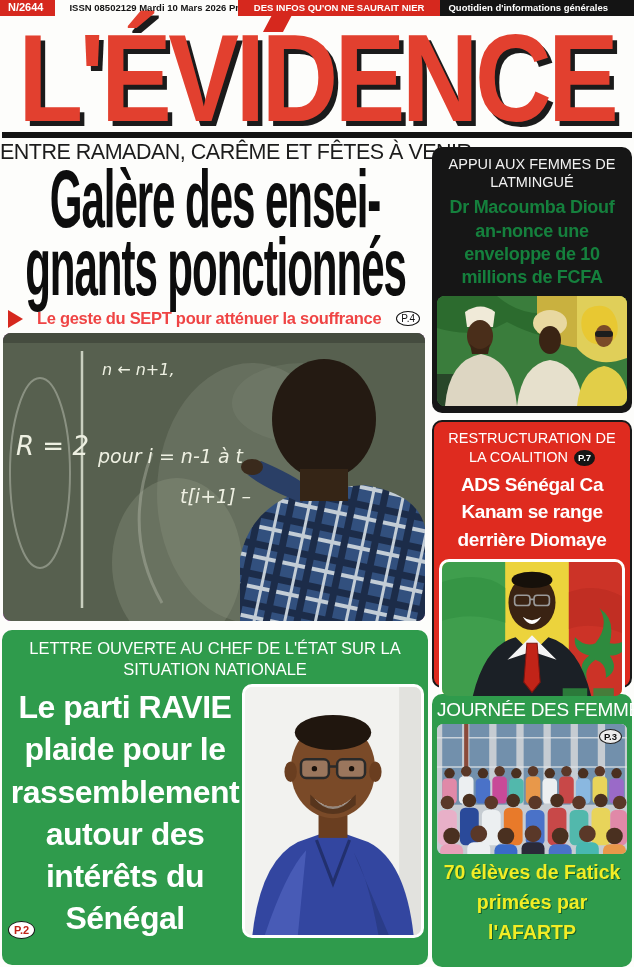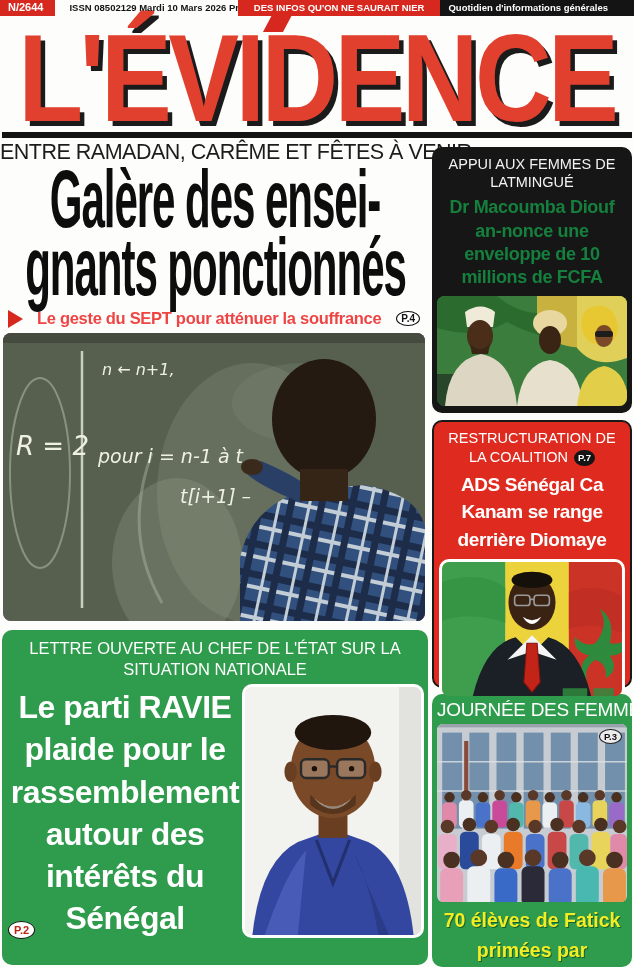--- a/index.html
+++ b/index.html
@@ -35,21 +35,21 @@
           letter-spacing:-0.5px;white-space:nowrap;}
   .headline-line{display:flex;justify-content:center;height:68px;}
   .headline-line span{display:inline-block;font-size:78px;line-height:66px;font-weight:bold;
           color:#0d0d0d;letter-spacing:-2px;white-space:nowrap;
           transform:scale(0.54,1.04);transform-origin:50% 20%;}
   .subrow{display:flex;align-items:center;margin:8px 10px 0 8px;}
   .arrow{width:0;height:0;border-left:15px solid #d6281e;border-top:9px solid transparent;
          border-bottom:9px solid transparent;}
   .subtext{font-size:16.5px;font-weight:bold;color:#ef4444;margin-left:14px;flex:1;
            letter-spacing:-0.3px;white-space:nowrap;}
-  .pbadge{border:1.7px solid #111;border-radius:50%;font-size:10px;font-weight:bold;color:#111;
+  .pbadge{border:1.7px solid #111;border-radius:50%;font-size:10px;font-weight:normal;color:#111;
           padding:1px 4px;background:#fff;}
   .main-photo{margin:5px 5px 0 3px;height:288px;border-radius:8px;overflow:hidden;background:#d946ef;}
   .main-photo svg{display:block;width:100%;height:100%;}
 
   
   .ravie-box{position:absolute;left:2px;top:497px;width:426px;height:335px;background:#2f9b4c;
              border-radius:10px;box-sizing:border-box;padding:5px 0;}
   .ravie-kicker{color:#fff;font-size:16.5px;text-align:center;line-height:1.28;padding:3px 14px 2px;}
   .ravie-body{position:relative;height:262px;}
   .ravie-headline{position:absolute;left:0;top:4px;width:246px;color:#fff;font-weight:bold;
@@ -76,21 +76,21 @@
   .rb-headline{color:#fff;font-size:19px;font-weight:bold;text-align:center;line-height:1.45;
                margin:4px 0 6px;letter-spacing:-0.4px;}
   .rb-photo{height:140px;border:3px solid #fff;border-radius:10px;overflow:hidden;background:#ecd33c;
             box-sizing:border-box;}
   .rb-photo svg{display:block;width:100%;height:100%;}
 
   .green-box{margin-top:6px;background:#2f9b4c;border-radius:10px;padding:3px 5px 4px;
              box-sizing:border-box;height:273px;}
   .gb-kicker{color:#fff;font-size:19px;text-align:center;padding:2px 0 3px;letter-spacing:-0.3px;
              white-space:nowrap;}
-  .gb-photo{position:relative;height:178px;border-radius:6px;overflow:hidden;background:#c6ccd2;}
+  .gb-photo{position:relative;height:130px;border-radius:6px;overflow:hidden;background:#c6ccd2;}
   .gb-photo svg{display:block;width:100%;height:100%;}
   .p3-badge{position:absolute;top:5px;right:5px;background:#ececec;color:#111;border:1.3px solid #222;
             border-radius:50%;font-size:9.5px;font-weight:bold;padding:1px 4px;}
   .gb-headline{color:#f2ed25;font-weight:bold;font-size:19.5px;text-align:center;line-height:1.55;
                margin-top:3px;text-shadow:1px 1px 0 #14612c;}
 </style>
 </head>
 <body>
 
 <div class="page">

